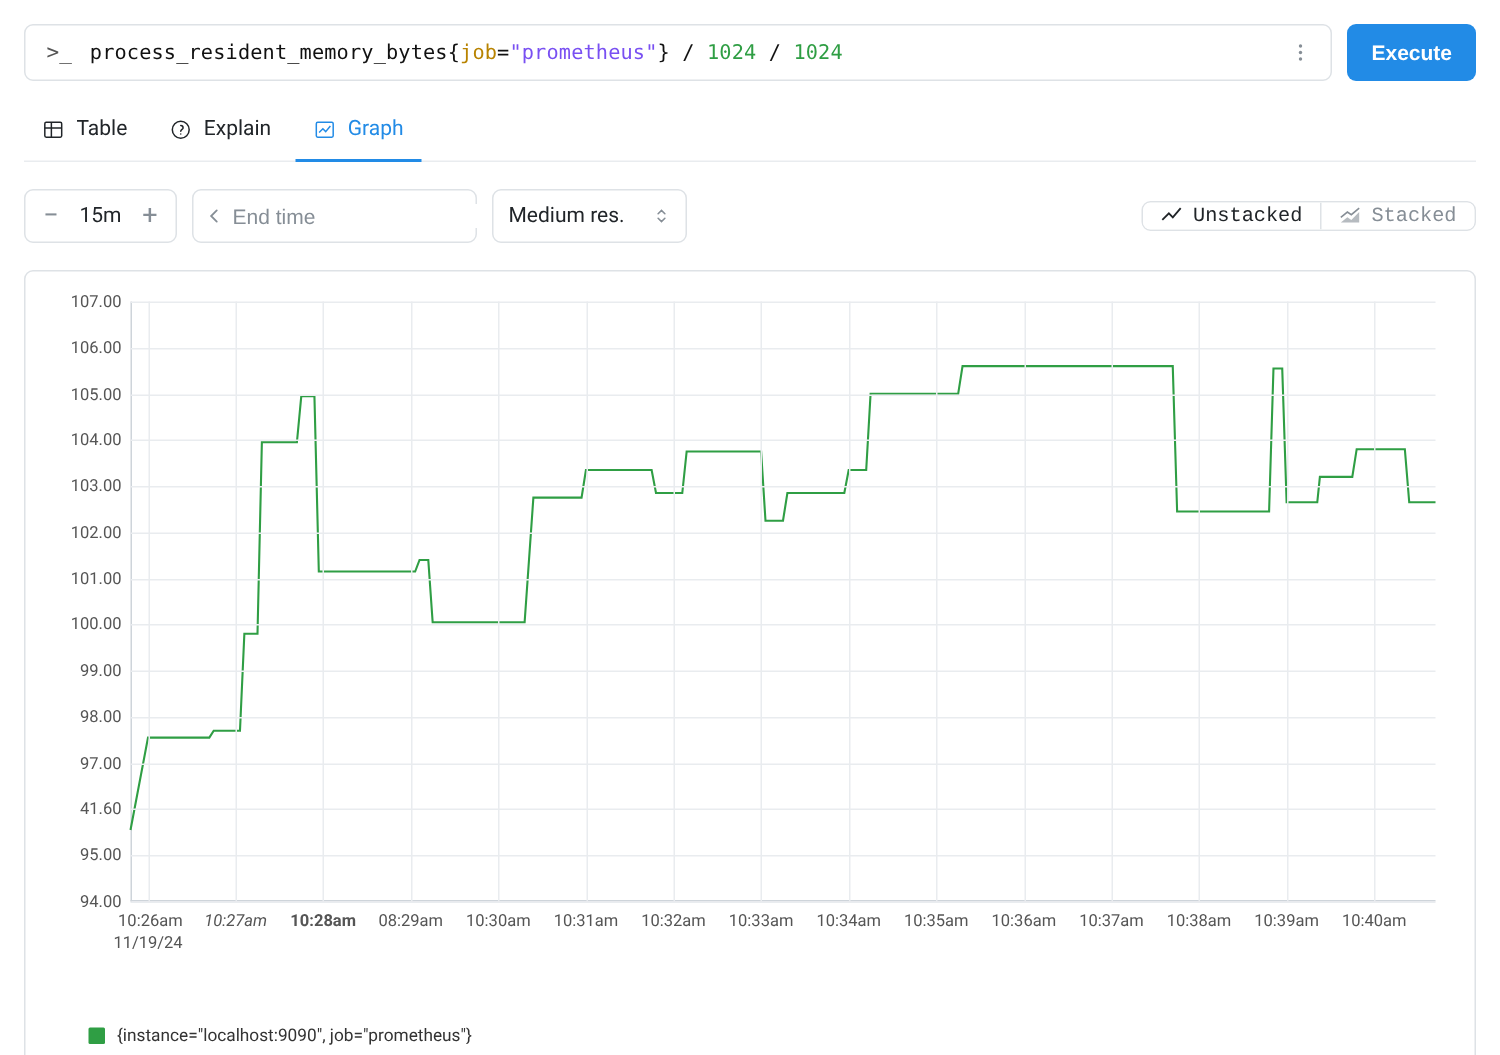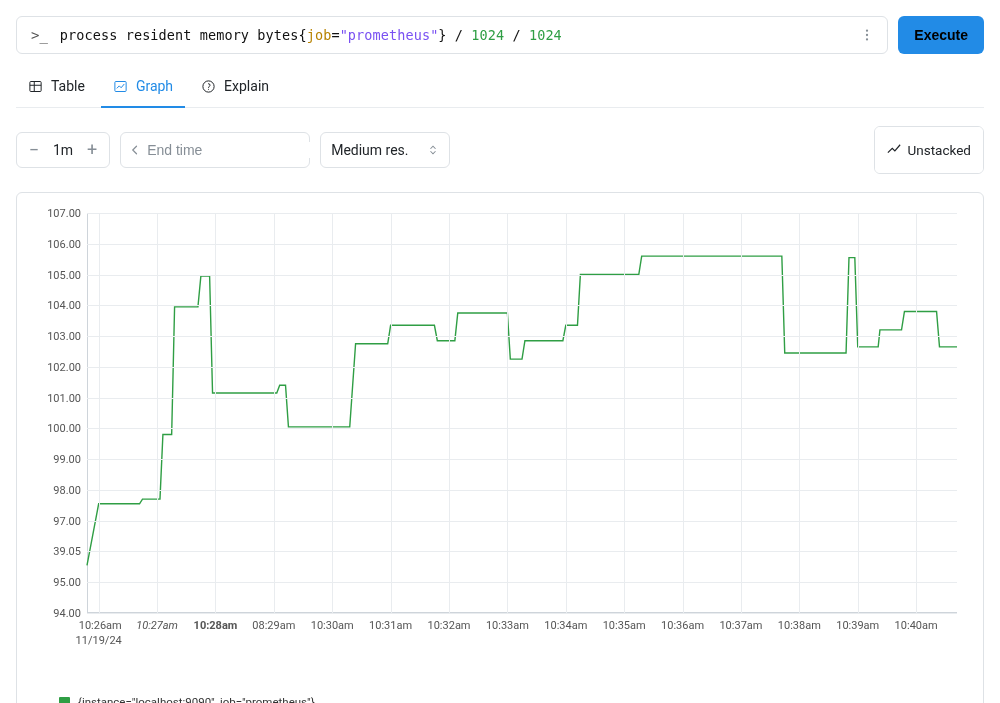--- a/index.html
+++ b/index.html
@@ -47,21 +47,21 @@
   .tok-number { color:var(--green); }
   .kebab {
     width:24px; height:24px;
     display:flex; align-items:center; justify-content:center;
     color:var(--text-muted);
     border-radius:4px;
     cursor:pointer;
   }
   .execute-btn {
     background:var(--blue);
-    color:#000000;
+    color:#ffffff;
     border:none;
     border-radius:6px;
     padding:0 16px;
     font-size:14px;
     font-weight:600;
     height:38px;
     cursor:pointer;
   }
 
   
@@ -125,21 +125,22 @@
   .time-input::placeholder { color:var(--text-muted); }
   .res-ctrl { width:130px; padding:0 10px; justify-content:space-between; cursor:pointer; }
   .res-label { font-size:14px; color:var(--text); }
   .sort-icon { color:var(--text-muted); display:flex; }
   .spacer { flex:1; }
   .seg {
     display:flex;
     border:1px solid var(--border);
     border-radius:6px;
     overflow:hidden;
-    height:48px;
+    height:20px;
+    font-family:Liberation Mono, monospace;
   }
   .seg-item {
     display:flex; align-items:center; gap:7px;
     padding:0 12px;
     font-size:13.5px;
     cursor:pointer;
     color:var(--text);
     background:#fff;
   }
   .seg-item + .seg-item { border-left:1px solid var(--border); }
@@ -245,40 +246,40 @@
 </div>
 
 <div class="tabs-row">
   <div class="tab">
     <svg viewBox="0 0 24 24">
         <rect x="3" y="4" width="18" height="16" rx="1.5" fill="none" stroke="currentColor" stroke-width="1.6"></rect>
         <path d="M3 10h18M10 4v16" stroke="currentColor" stroke-width="1.6"></path>
       </svg>
     <span>Table</span>
   </div>
+  <div class="tab">
+    <svg viewBox="0 0 24 24">
+        <circle cx="12" cy="12" r="9" fill="none" stroke="currentColor" stroke-width="1.6"></circle>
+        <path d="M12 16.5v.01M12 7.5a2.5 2.5 0 012.5 2.5c0 1.5-2.5 1.8-2.5 3.5" stroke="currentColor" stroke-width="1.6" fill="none" stroke-linecap="round"></path>
+      </svg>
+    <span>Explain</span>
+  </div>
   <div class="tab active">
     <svg viewBox="0 0 24 24">
         <rect x="3" y="4" width="18" height="16" rx="1.5" fill="none" stroke="currentColor" stroke-width="1.6"></rect>
         <path d="M6 15l4-4 3 3 5-6" stroke="currentColor" stroke-width="1.6" fill="none"></path>
       </svg>
     <span>Graph</span>
   </div>
-  <div class="tab">
-    <svg viewBox="0 0 24 24">
-        <circle cx="12" cy="12" r="9" fill="none" stroke="currentColor" stroke-width="1.6"></circle>
-        <path d="M12 16.5v.01M12 7.5a2.5 2.5 0 012.5 2.5c0 1.5-2.5 1.8-2.5 3.5" stroke="currentColor" stroke-width="1.6" fill="none" stroke-linecap="round"></path>
-      </svg>
-    <span>Explain</span>
-  </div>
 </div>
 
 <div class="controls-row">
   <div class="ctrl range-ctrl">
     <div class="range-btn">−</div>
-    <div class="range-val">1m</div>
+    <div class="range-val">15m</div>
     <div class="range-btn">+</div>
   </div>
   <div class="ctrl time-ctrl">
     <div class="time-btn">
       <svg viewBox="0 0 16 16" width="12" height="12">
           <path d="M10 3L5 8l5 5" stroke="currentColor" stroke-width="1.6" fill="none" stroke-linecap="round"></path>
         </svg>
     </div>
     <input class="time-input" placeholder="End time" style="">
     <div class="time-btn">
@@ -296,29 +297,36 @@
     </span>
   </div>
   <div class="spacer"></div>
   <div class="seg">
     <div class="seg-item">
       <svg viewBox="0 0 16 16">
           <path d="M1 11l5-5 3 3 6-7" stroke="currentColor" stroke-width="1.4" fill="none"></path>
         </svg>
       <span>Unstacked</span>
     </div>
+    <div class="seg-item dim">
+      <svg viewBox="0 0 16 16">
+          <path d="M1 13l5-4 3 2 6-6v8H1z" fill="currentColor" opacity="0.6"></path>
+          <path d="M1 9l5-4 3 2 6-5" stroke="currentColor" stroke-width="1.2" fill="none"></path>
+        </svg>
+      <span>Stacked</span>
+    </div>
   </div>
 </div>
 
 <div class="chart-card">
   <div class="chart-area">
     <div class="y-axis" id="y-axis">
         <div class="y-tick" style="top: 400px;">94.00</div>
         <div class="y-tick" style="top: 369.231px;">95.00</div>
-        <div class="y-tick" style="top: 338.462px;">39.05</div>
+        <div class="y-tick" style="top: 338.462px;">41.60</div>
         <div class="y-tick" style="top: 307.692px;">97.00</div>
         <div class="y-tick" style="top: 276.923px;">98.00</div>
         <div class="y-tick" style="top: 246.154px;">99.00</div>
         <div class="y-tick" style="top: 215.385px;">100.00</div>
         <div class="y-tick" style="top: 184.615px;">101.00</div>
         <div class="y-tick" style="top: 153.846px;">102.00</div>
         <div class="y-tick" style="top: 123.077px;">103.00</div>
         <div class="y-tick" style="top: 92.3077px;">104.00</div>
         <div class="y-tick" style="top: 61.5385px;">105.00</div>
         <div class="y-tick" style="top: 30.7692px;">106.00</div>

